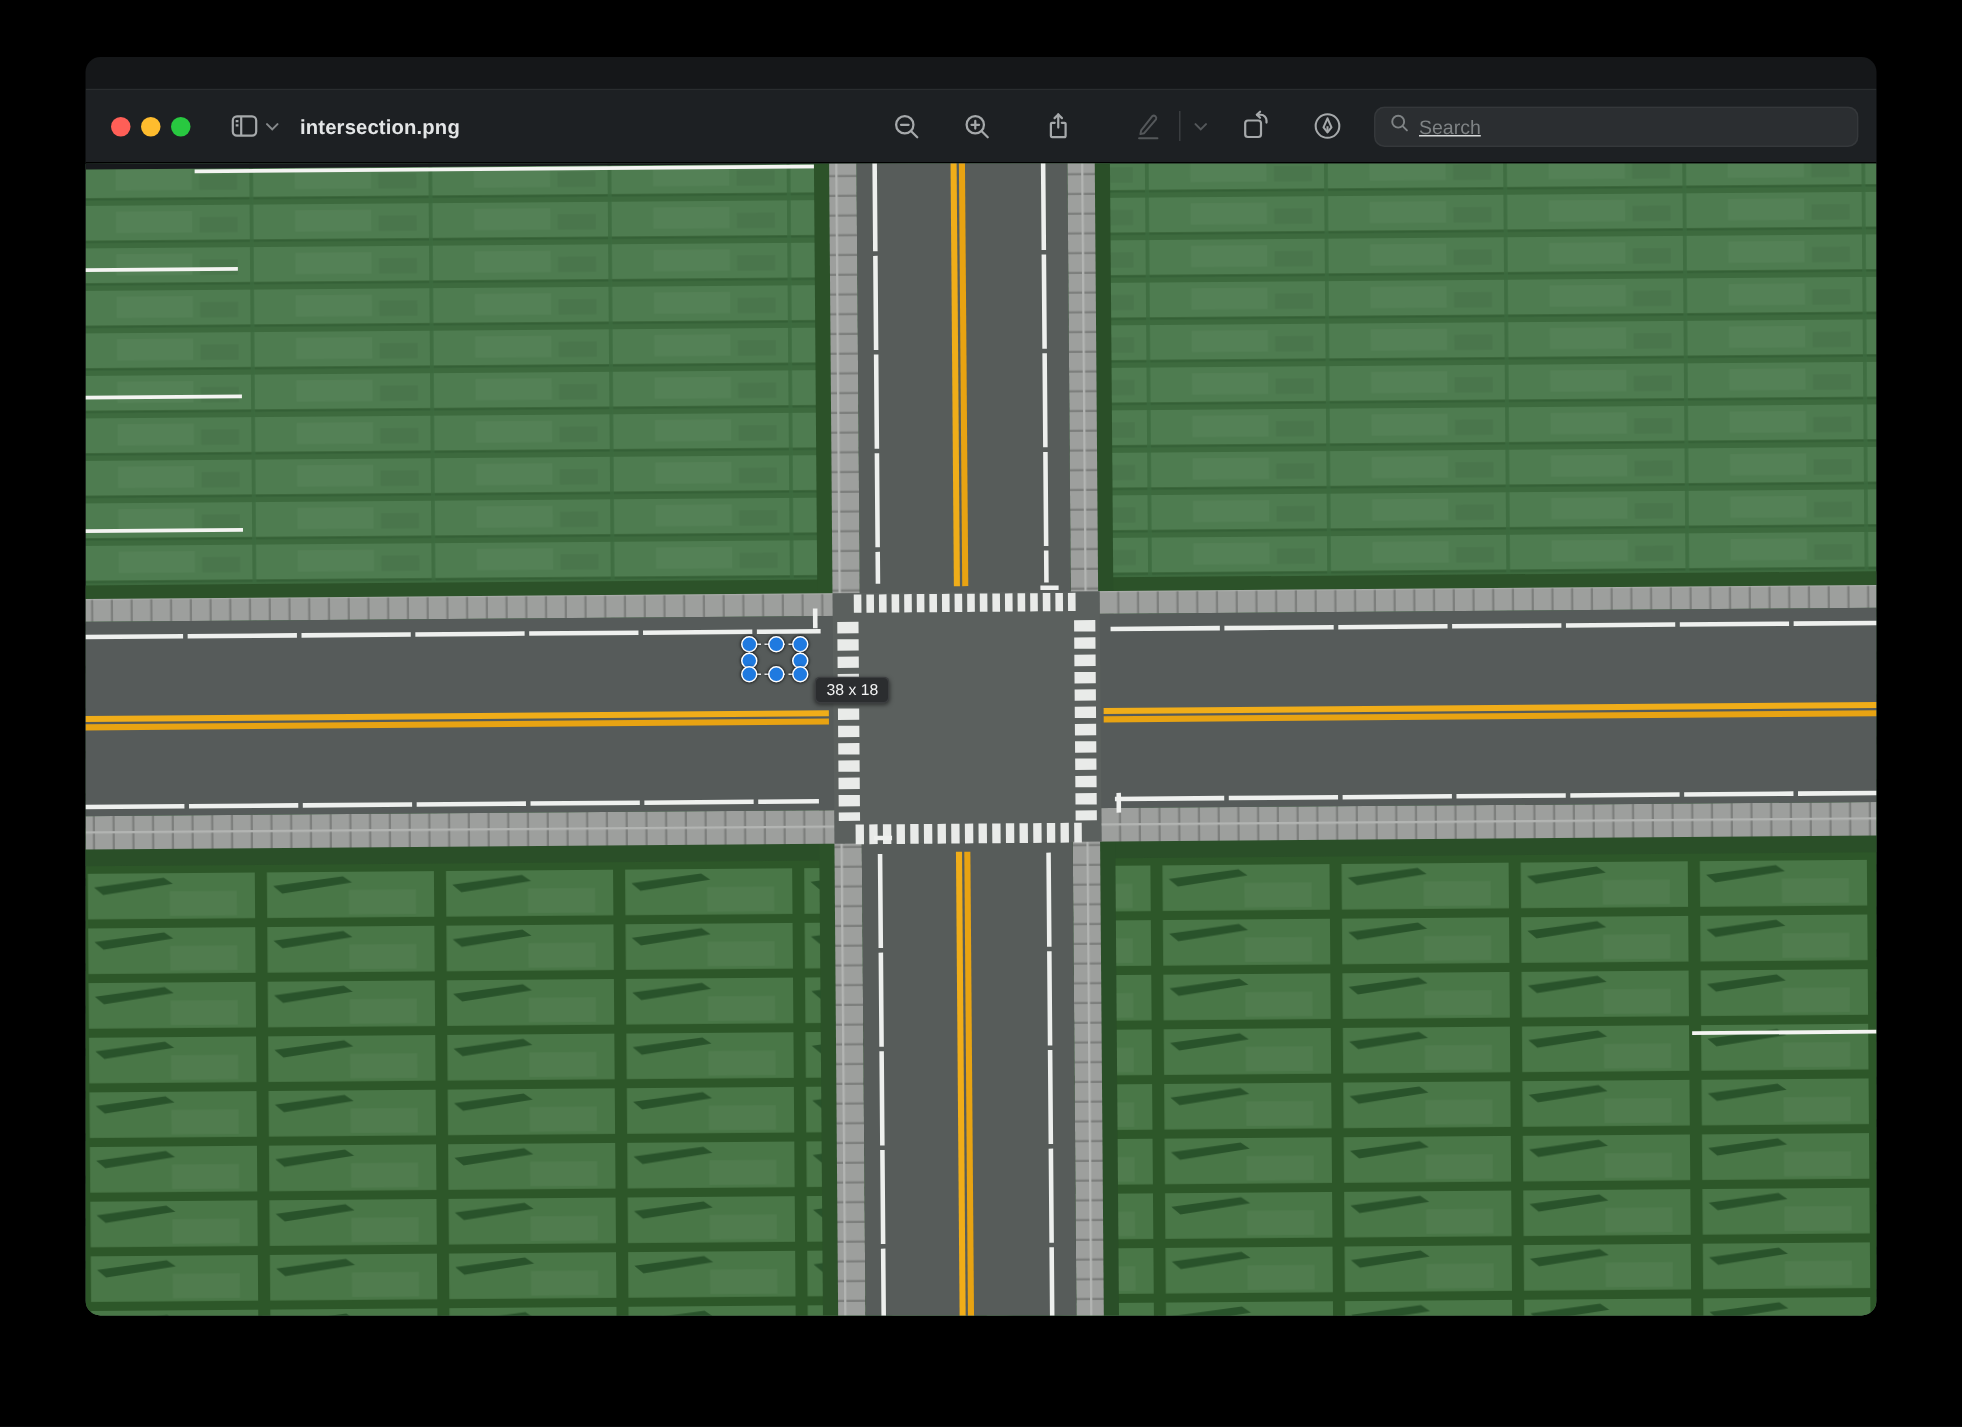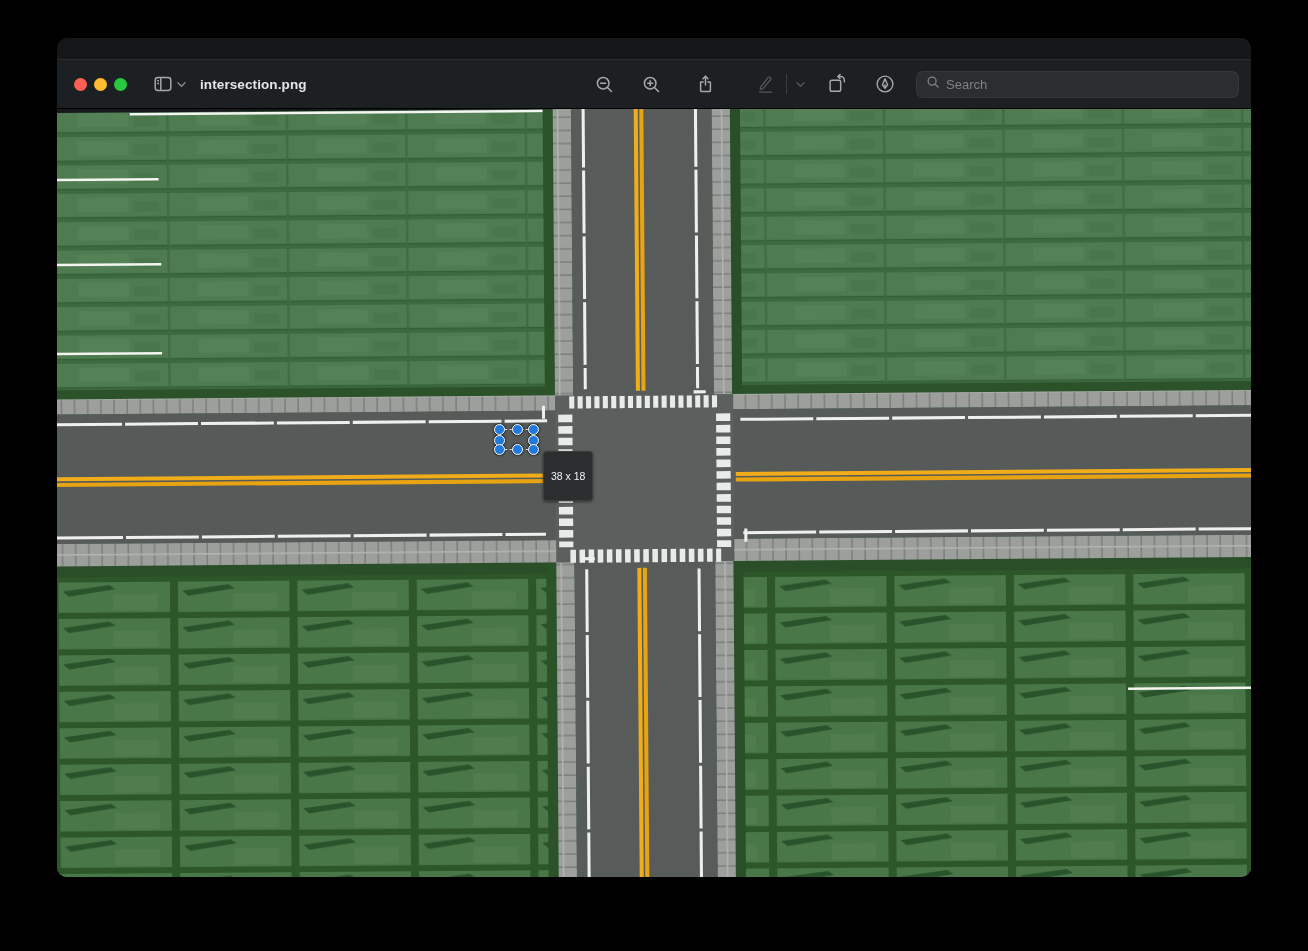--- a/index.html
+++ b/index.html
@@ -23,35 +23,35 @@
         display:flex;align-items:center;justify-content:center;cursor:default;}
   .tbtn.disabled{color:var(--icon-disabled);}
   .tbtn svg{display:block;}
   .divider{position:absolute;left:729px;top:15px;width:1px;height:20px;background:#3a3d40;}
   .win-title{position:absolute;left:143px;top:0;height:50px;display:flex;align-items:center;
              font-size:13.5px;font-weight:700;color:var(--title-text);letter-spacing:.1px;}
   .search{position:absolute;left:859px;top:11.5px;width:323px;height:27px;background:var(--search-bg);
           border:1px solid rgba(255,255,255,.05);border-radius:7px;display:flex;align-items:center;padding:0 9px;}
   .search svg{flex:0 0 auto;color:var(--search-placeholder);}
   .search input{flex:1;margin-left:6px;background:transparent;border:none;outline:none;
-                color:#d7d9da;font-size:13px;font-family:inherit;}
+                color:#d7d9da;font-size:13px;font-family:inherit;text-decoration:underline;}
   .search input::placeholder{color:var(--search-placeholder);}
   .content{position:relative;width:1194px;height:789px;background:#151719;overflow:hidden;}
   .scene{position:absolute;left:0;top:0;width:1194px;height:789px;
          transform:rotate(-0.45deg) scale(1.012);transform-origin:50% 50%;}
   
   .sel-rect{position:absolute;left:442px;top:320px;width:35px;height:21px;
             border:1.5px dashed rgba(255,255,255,.9);filter:drop-shadow(0 0 1px rgba(0,0,0,.7));}
   .handle{position:absolute;width:11px;height:11px;border-radius:50%;background:var(--selection-handle);
           border:1.5px solid #fff;box-shadow:0 0 2px rgba(0,0,0,.45);}
   .h-tl{left:-6px;top:-6px;} .h-tm{left:12px;top:-6px;} .h-tr{right:-6px;top:-6px;}
   .h-ml{left:-6px;top:5px;}  .h-mr{right:-6px;top:5px;}
   .h-bl{left:-6px;bottom:-6px;} .h-bm{left:12px;bottom:-6px;} .h-br{right:-6px;bottom:-6px;}
   .size-tip{position:absolute;left:486px;top:342px;background:var(--tooltip-bg);color:#f2f3f3;
-            font-size:10.5px;line-height:14px;padding:17px 7px;border-radius:4px;
+            font-size:10.5px;line-height:14px;padding:1px 7px;border-radius:4px;
             border:1px solid rgba(255,255,255,.08);box-shadow:0 1px 3px rgba(0,0,0,.5);white-space:nowrap;}
 </style>
 </head>
 <body>
 
 <div class="window">
 
   <div class="titlebar">
     <button class="tl close"></button>
     <button class="tl min"></button>

